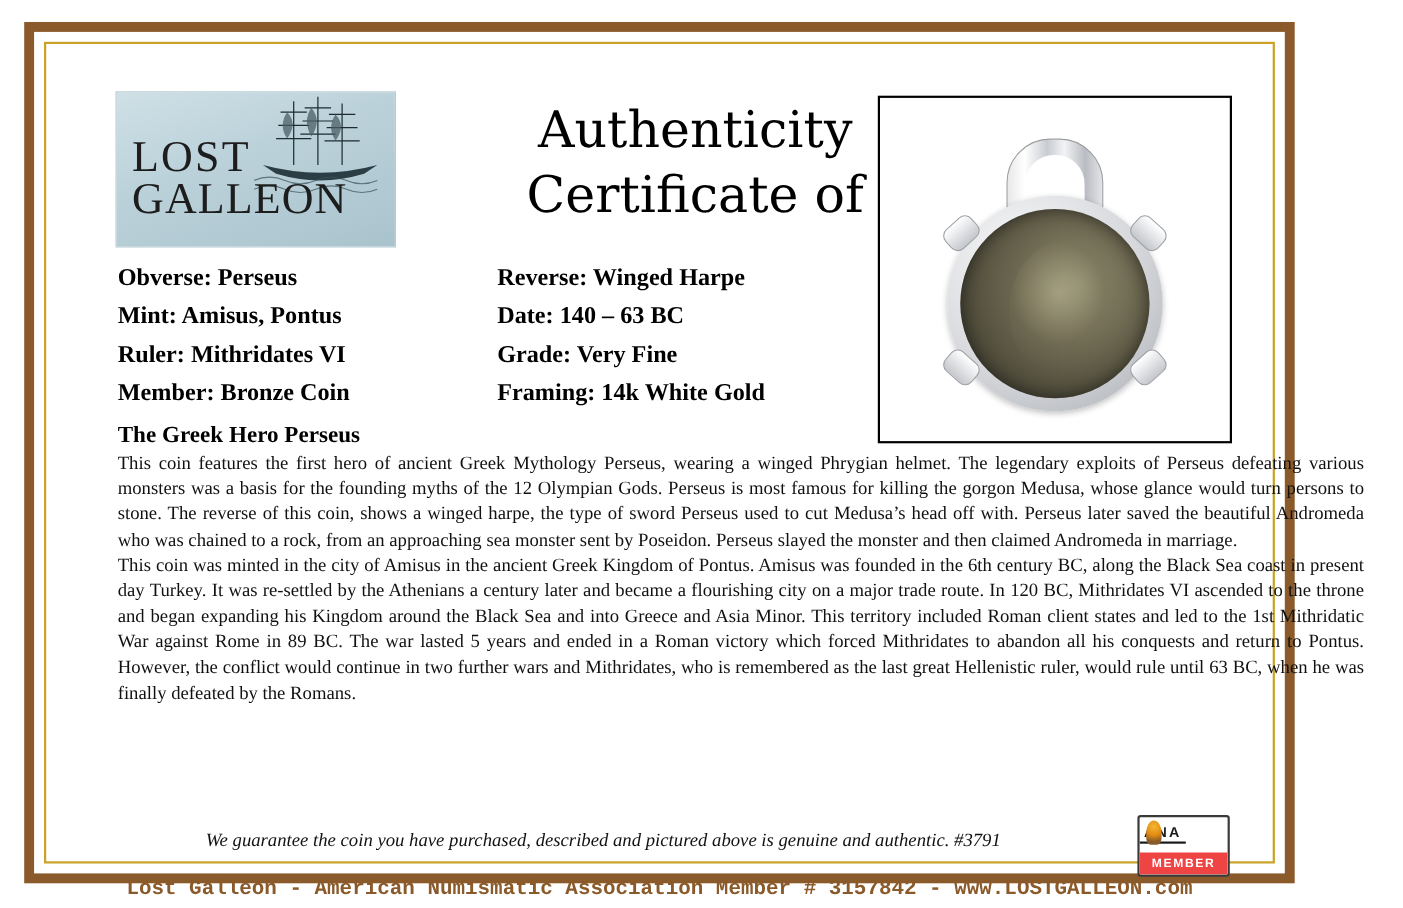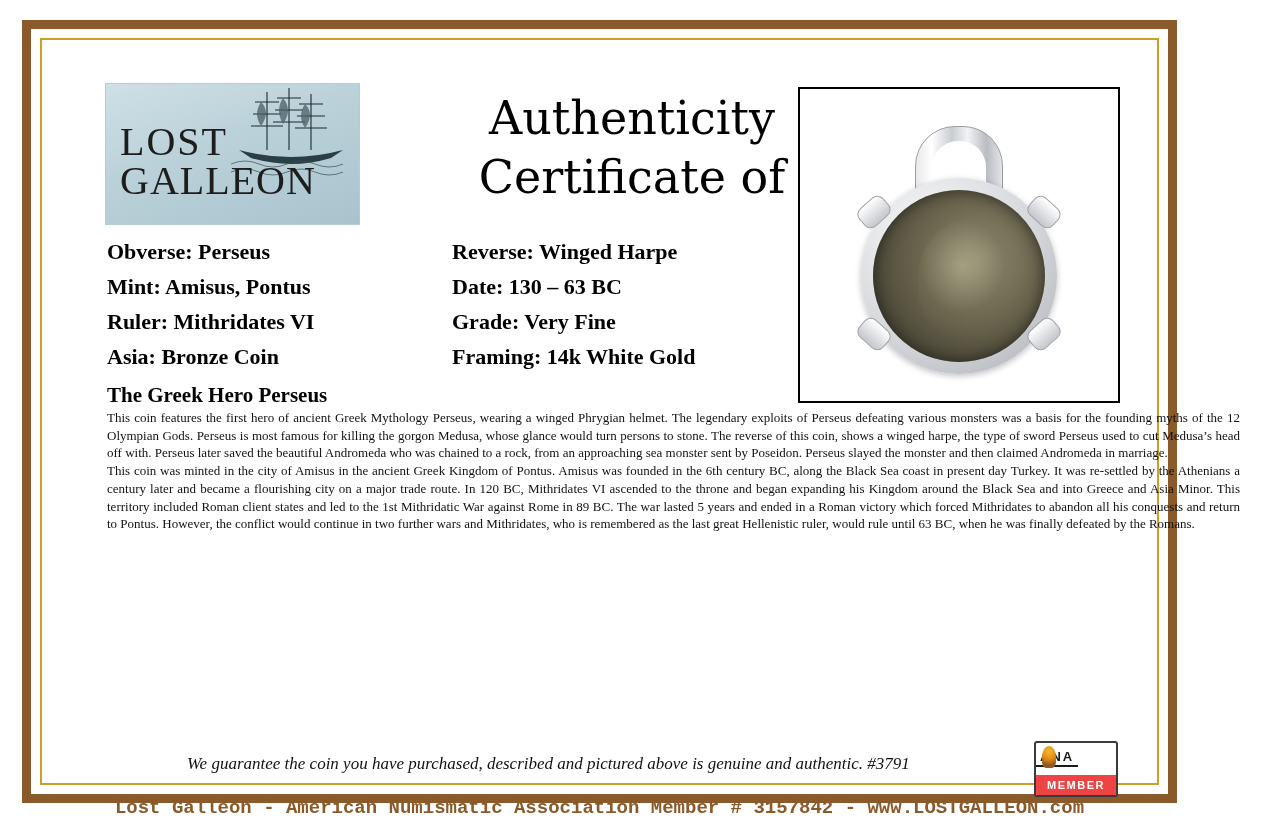--- a/index.html
+++ b/index.html
@@ -210,21 +210,21 @@
     left: 40px;
     top: 322px;
     font-size: 21px;
     font-weight: bold;
   }
   .body-text {
     position: absolute;
     left: 40px;
     top: 348px;
     width: 1133px;
-    font-size: 13px;
+    font-size: 17px;
     line-height: 1.365;
     text-align: justify;
     color: #111111;
   }
   .body-text p { margin: 0; }
   .guarantee {
     position: absolute;
     left: 120px;
     top: 693px;
     width: 960px;
@@ -352,28 +352,28 @@
 
       <div class="specs">
         <table>
           <tbody>
               <tr>
             <td class="col1">Obverse: Perseus</td>
             <td>Reverse: Winged Harpe</td>
           </tr>
           <tr>
             <td class="col1">Mint: Amisus, Pontus</td>
-            <td>Date: 130 – 63 BC</td>
+            <td>Date: 140 – 63 BC</td>
           </tr>
           <tr>
             <td class="col1">Ruler: Mithridates VI</td>
             <td>Grade: Very Fine</td>
           </tr>
           <tr>
-            <td class="col1">Asia: Bronze Coin</td>
+            <td class="col1">Member: Bronze Coin</td>
             <td>Framing: 14k White Gold</td>
           </tr>
         </tbody>
           </table>
       </div>
 
       <div class="body-head">The Greek Hero Perseus</div>
       <div class="body-text">
         <p>This coin features the first hero of ancient Greek Mythology Perseus, wearing a winged Phrygian helmet. The legendary exploits of Perseus defeating various monsters was a basis for the founding myths of the 12 Olympian Gods. Perseus is most famous for killing the gorgon Medusa, whose glance would turn persons to stone. The reverse of this coin, shows a winged harpe, the type of sword Perseus used to cut Medusa’s head off with. Perseus later saved the beautiful Andromeda who was chained to a rock, from an approaching sea monster sent by Poseidon. Perseus slayed the monster and then claimed Andromeda in marriage.</p>
         <p>This coin was minted in the city of Amisus in the ancient Greek Kingdom of Pontus. Amisus was founded in the 6th century BC, along the Black Sea coast in present day Turkey. It was re-settled by the Athenians a century later and became a flourishing city on a major trade route. In 120 BC, Mithridates VI ascended to the throne and began expanding his Kingdom around the Black Sea and into Greece and Asia Minor. This territory included Roman client states and led to the 1st Mithridatic War against Rome in 89 BC. The war lasted 5 years and ended in a Roman victory which forced Mithridates to abandon all his conquests and return to Pontus. However, the conflict would continue in two further wars and Mithridates, who is remembered as the last great Hellenistic ruler, would rule until 63 BC, when he was finally defeated by the Romans.</p>

